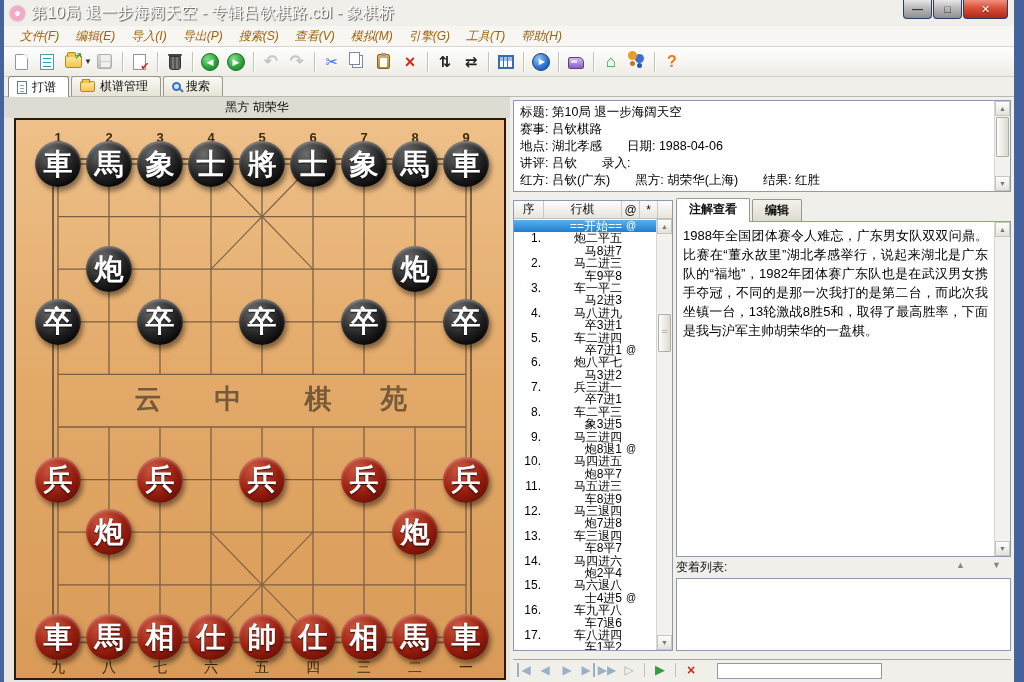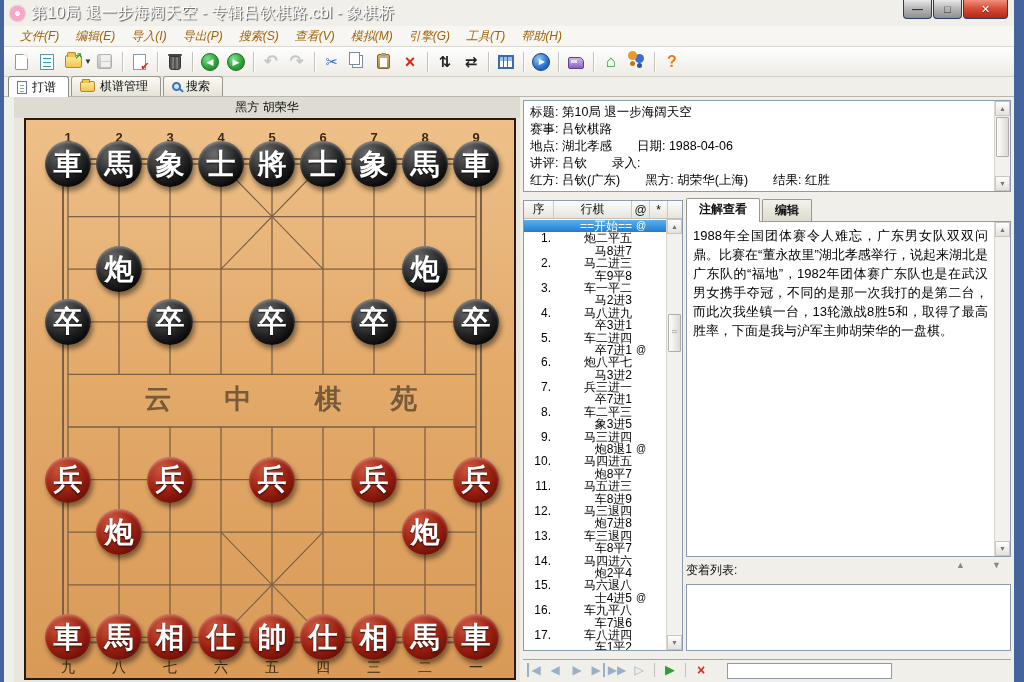--- a/index.html
+++ b/index.html
@@ -77,21 +77,21 @@
   .tab { display:flex; align-items:center; gap:5px; font-size:12px; color:#111; height:20px; padding:0 12px 0 8px; border:1px solid #9a988e; border-bottom:none; border-radius:3px 3px 0 0; background:linear-gradient(#fbfaf4,#e6e3d6); margin-right:2px; }
   .tab.active { background:#fff; height:21px; margin-bottom:-1px; border-color:#8a887e; }
   .tic-page { width:10px; height:13px; background:#fff; border:1px solid #6a7a90; }
   .tic-page::before { content:""; position:absolute; left:2px; right:2px; top:3px; height:7px; background:repeating-linear-gradient(#8aa 0 1px, transparent 1px 3px); }
   .tic-folder { width:15px; height:11px; background:linear-gradient(#ffe9a0,#f2c64d); border:1px solid #b8862a; border-radius:2px; }
   .tic-folder::before { content:""; position:absolute; top:-3px; left:1px; width:6px; height:3px; background:#f2c64d; border:1px solid #b8862a; border-bottom:none; }
   .tic-search { width:9px; height:9px; border:2px solid #3a72b8; border-radius:50%; background:#cfe4f8; }
   .tic-search::after { content:""; position:absolute; width:6px; height:2px; background:#3a72b8; transform:rotate(40deg); right:-5px; bottom:-2px; border-radius:1px; }
   
   .main { display:flex; height:585px; }
-  .left-panel { width:506px; background:#e9e6df;margin-left:10px; }
+  .left-panel { width:506px; background:#e9e6df; }
   .board-caption { height:21px; background:#dedbd2; display:flex; align-items:center; justify-content:center; font-size:12px; color:#111; }
   .board { position:relative; width:492px; height:562px; margin-left:10px; background:linear-gradient(180deg,#eec089,#e3aa6a 45%,#d99a57); border:2px solid #2c190b; }
   .board svg { position:absolute; left:0; top:0; }
   .piece { position:absolute; width:46px; height:46px; border-radius:50%; display:flex; align-items:center; justify-content:center;
     font-size:29px; font-weight:bold; color:#fff; transform:translate(-23px,-23px);
     box-shadow:2px 4px 5px rgba(0,0,0,.45), inset 0 2px 3px rgba(255,255,255,.35);
     text-shadow:0 1px 2px #000c; line-height:1; font-family:"Liberation Serif","DejaVu Serif",serif; }
   .piece.black { background:radial-gradient(circle at 35% 28%, #6e6e6e, #222 52%, #000 85%); }
   .piece.red { background:radial-gradient(circle at 35% 28%, #cf5a42, #9a1f10 50%, #5f0c04 88%); }
   
@@ -117,21 +117,21 @@
   .ml-move { width:78px; text-align:right; letter-spacing:0; }
   .ml-mark { width:18px; text-align:center; font-size:10px; }
   .ml-line.selected { background:linear-gradient(#5ab0ee,#1f7fd0); color:#fff; }
   
   .right-col { flex:1; display:flex; flex-direction:column; min-width:0; }
   .cm-tabs { height:21px; display:flex; align-items:flex-end;font-weight:bold; }
   .cm-tab { font-size:12px; color:#111; padding:2px 12px; border:1px solid #9a988e; border-bottom:none; border-radius:2px 2px 0 0; background:linear-gradient(#f4f2ea,#dedbd0); margin-right:2px; }
   .cm-tab.active { background:#fff; position:relative; z-index:2; margin-bottom:-1px; padding-bottom:4px; }
   .cm-box { height:336px; display:flex; }
   .cm-text { flex:1; padding:4px 6px; font-size:13px; line-height:19px; color:#000; overflow:hidden; text-align:justify; }
-  .var-label-row { height:27px; display:flex; align-items:center; font-size:12px; color:#111; position:relative; }
+  .var-label-row { height:21px; display:flex; align-items:center; font-size:12px; color:#111; position:relative; }
   .var-arrow { position:absolute; top:3px; font-size:9px; color:#8a887e; }
   .var-box { flex:1; }
   
   .bottombar { height:20px; border-top:1px solid #a8a69e; background:#f1efe9; display:flex; align-items:flex-start; padding:3px 2px 0 4px; overflow:hidden; gap:2px; }
   .bic { font-size:12px; color:#9ab0c4; width:20px; text-align:center; line-height:14px; }
   .bic.first { border-left:2px solid #9ab0c4; width:16px; }
   .bic.last { border-right:2px solid #9ab0c4; width:16px; }
   .bic.green { color:#2f9e3a; font-size:13px; }
   .bic.red { color:#d42a1a; font-weight:bold; font-size:14px; }
   .bsep { width:1px; height:14px; background:#c4c2ba; margin:0 3px; }

